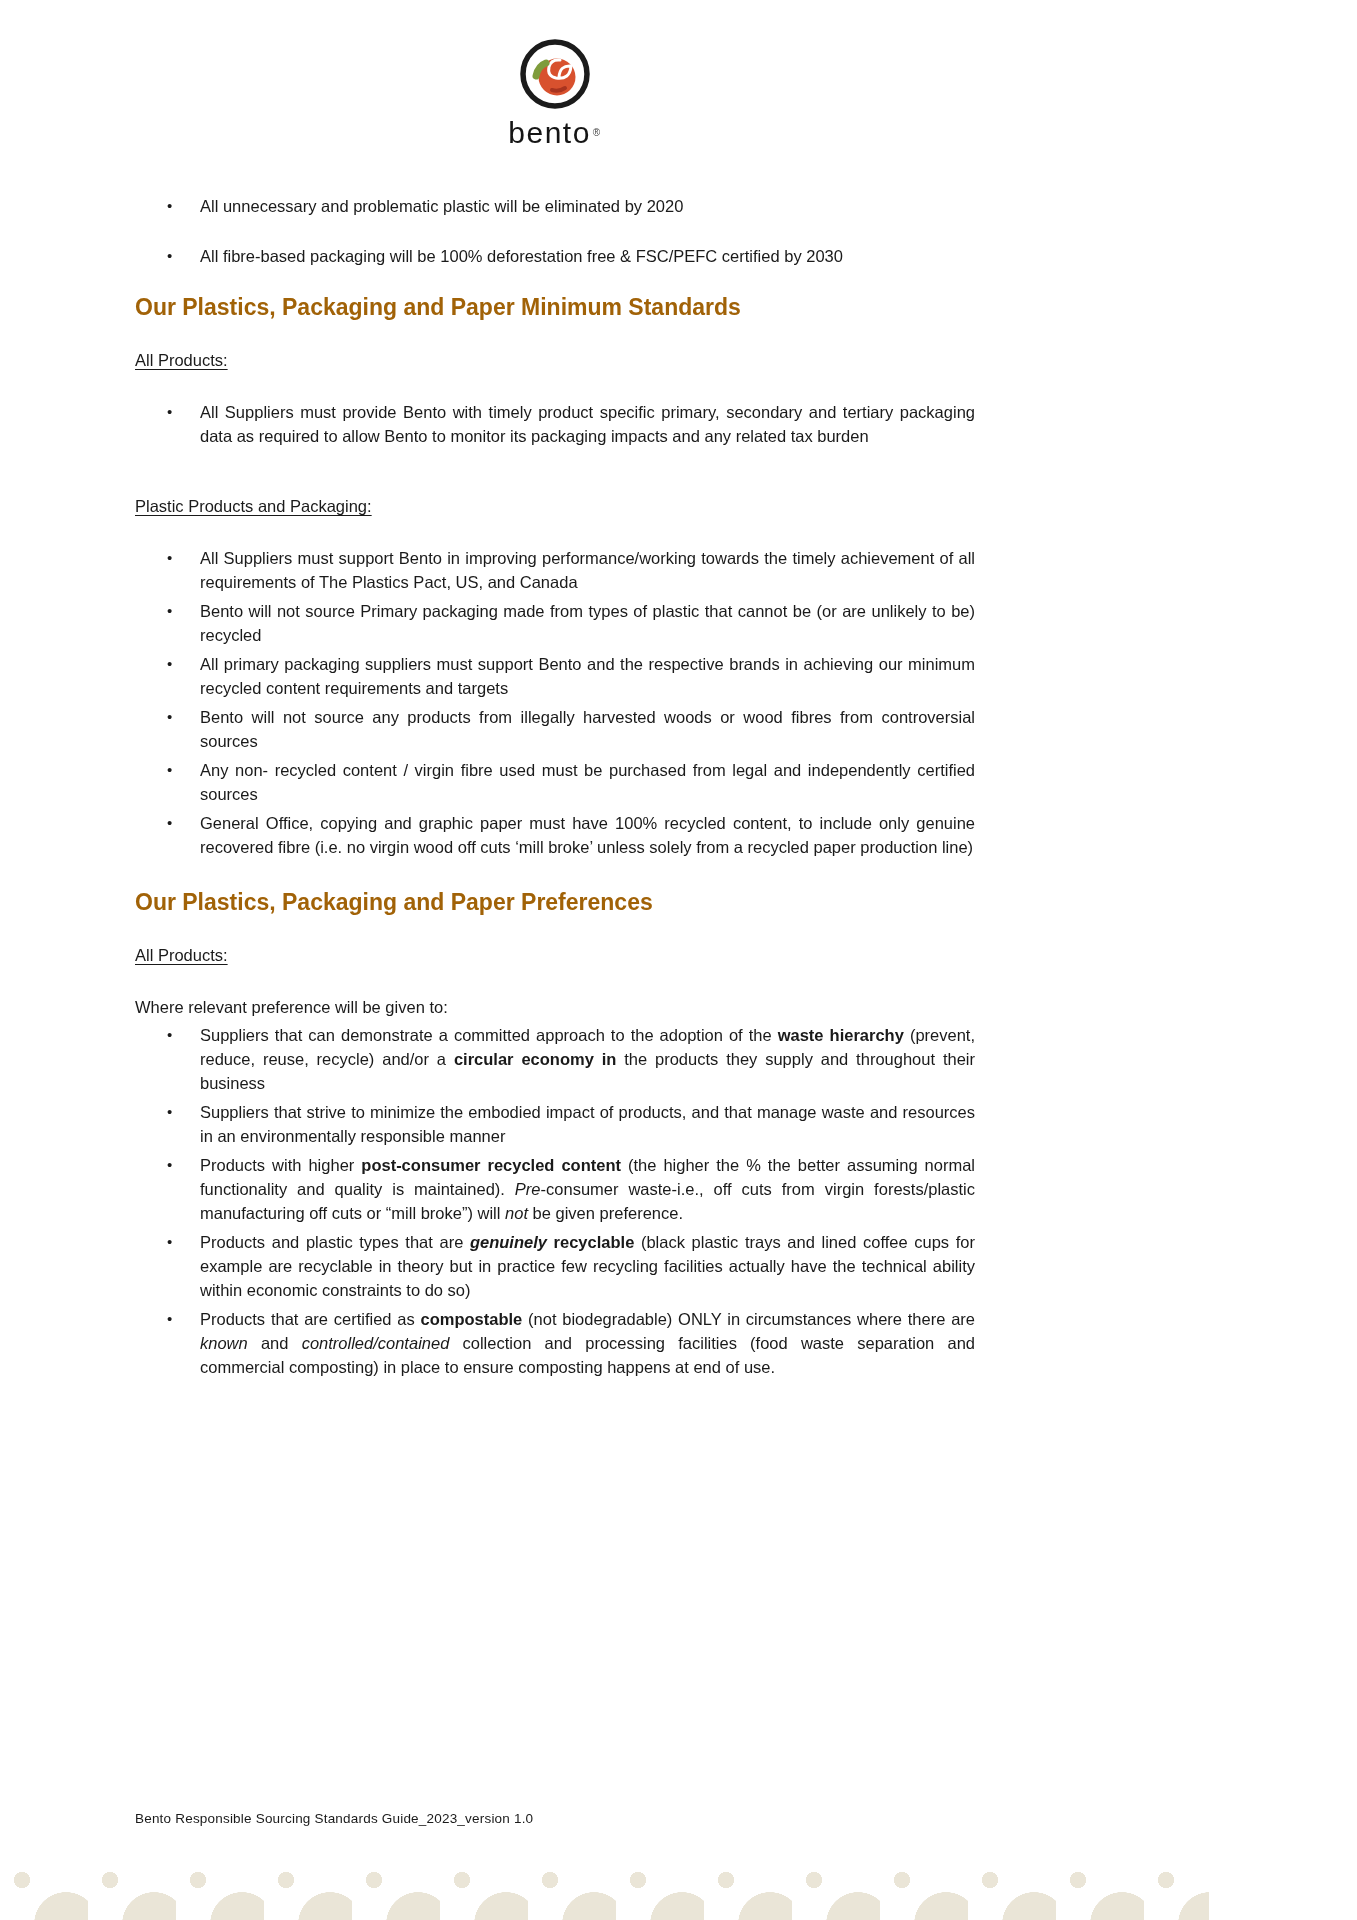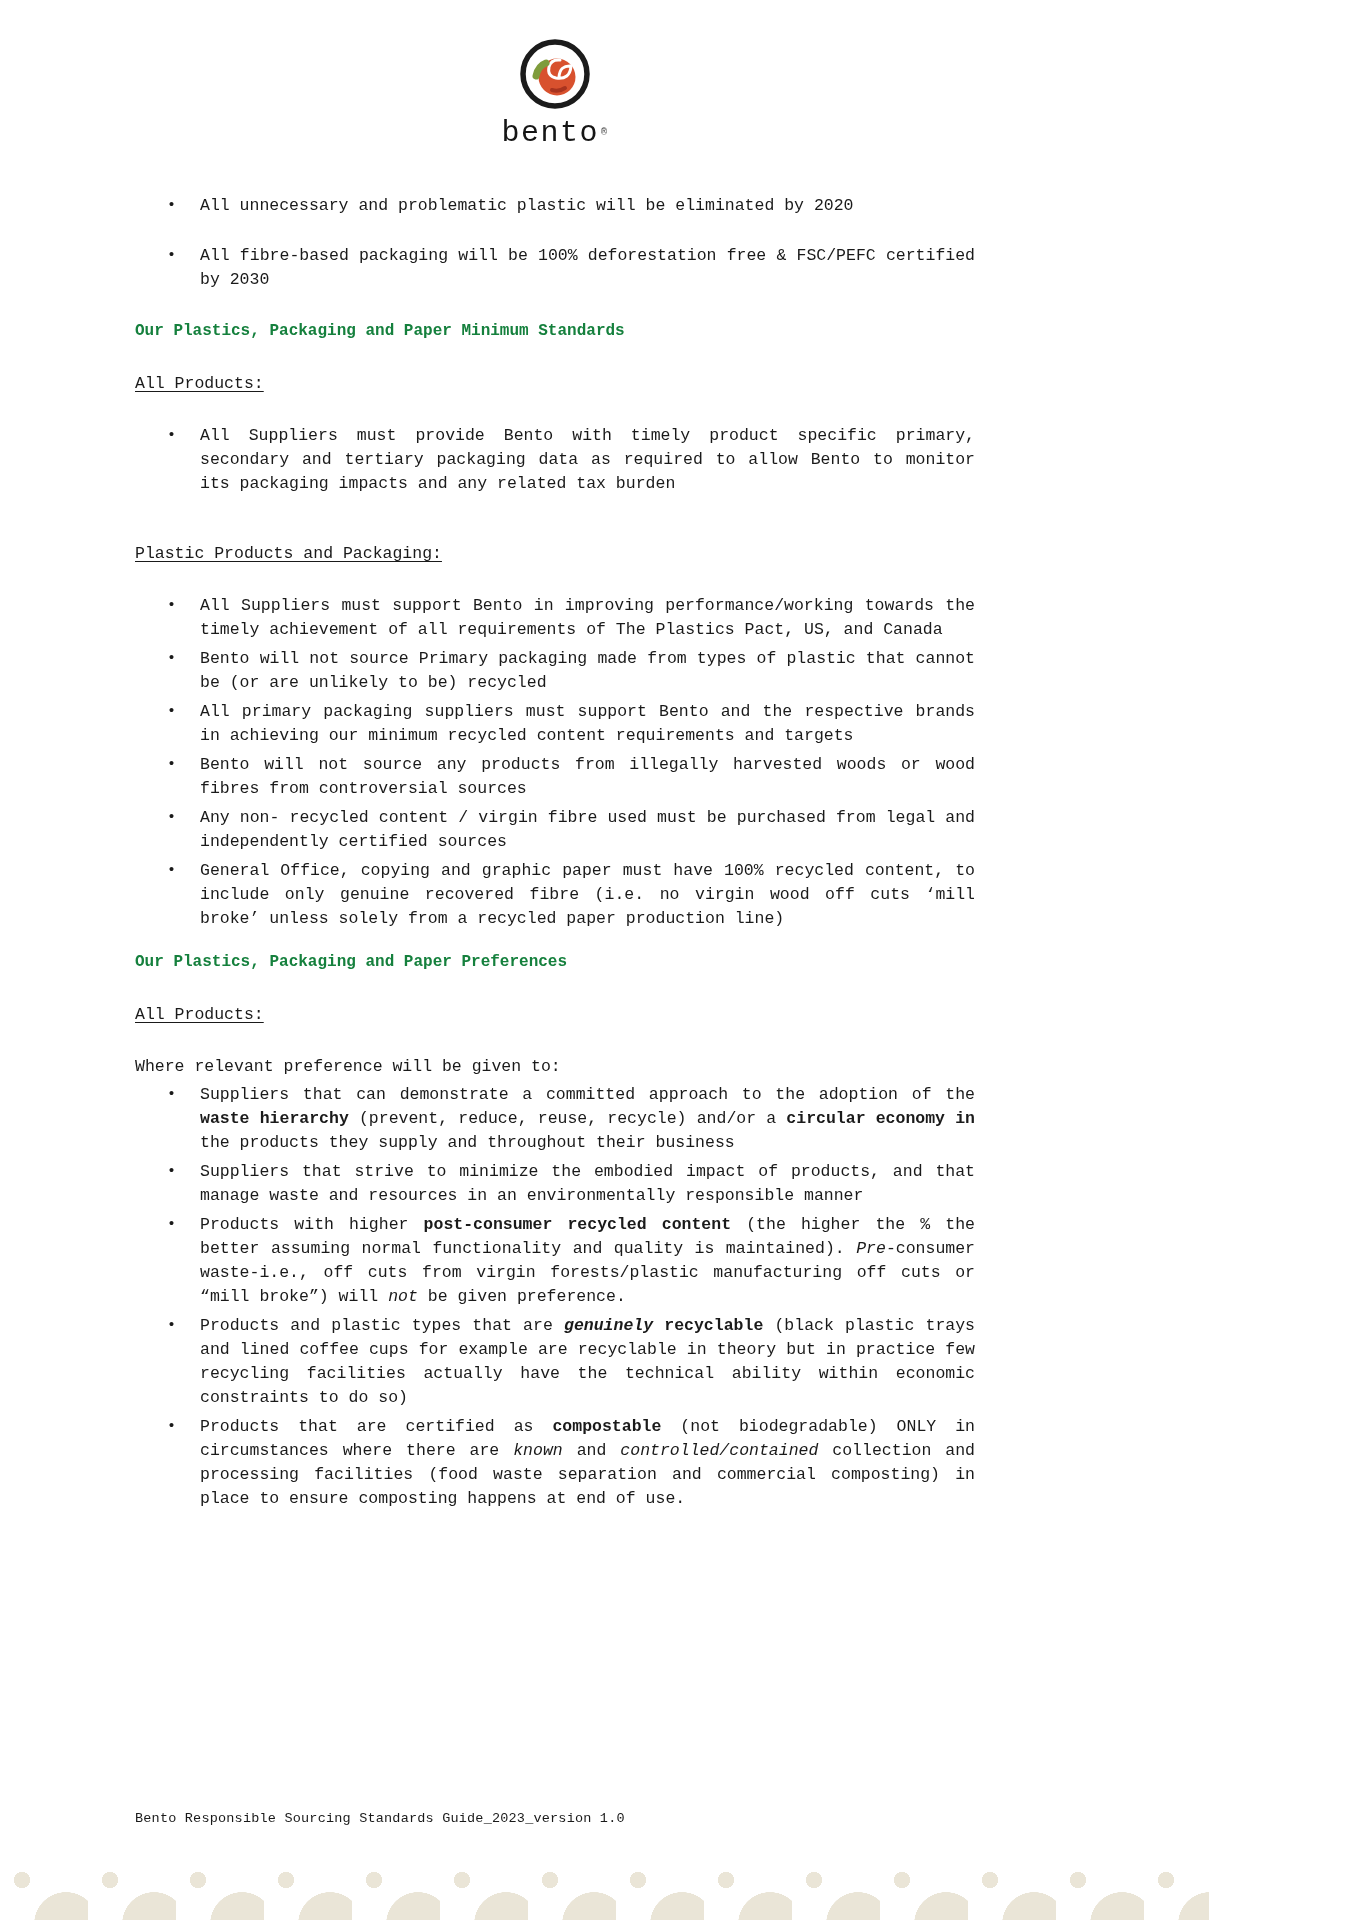--- a/index.html
+++ b/index.html
@@ -1,20 +1,20 @@
 <!DOCTYPE html>
 <html><head>
 <meta charset="utf-8">
 <style>
   html,body { margin:0; padding:0; background:#ffffff; }
   .page {
     position:relative;
     width:1209px; height:1920px;
     background:#ffffff;
-    font-family:Liberation Mono, monospace;
+    font-family:Liberation Sans, sans-serif;
     color:#1a1a1a;
     overflow:hidden;
   }
   
   .logo-block { padding-top:36px; text-align:center; width:840px; margin-left:135px; }
   .logo-block svg { display:block; margin:0 auto; }
   .brand {
     margin-top:2px;
     font-size:30px;
     letter-spacing:1.5px;
@@ -23,21 +23,21 @@
   }
   .rmark { font-size:10px; vertical-align:top; margin-left:2px; color:#444; }
   
   .content { width:840px; margin-left:135px; margin-top:44px; font-size:16.5px; line-height:24px; }
   .li { display:flex; }
   .li .dot { flex:0 0 65px; padding-left:32px; box-sizing:border-box; font-size:15px; }
   .li .li-text { flex:1; text-align:justify; }
   .intro .li { margin-bottom:26px; }
   .tight .li { margin-bottom:5px; }
   .h {
-    font-size:16px; font-weight:700; color:#15803d;
+    font-size:23px; font-weight:700; color:#a16207;
     margin:24px 0 28px 0; line-height:26px;
   }
   .sub {
     text-decoration:underline; text-underline-offset:3px;
     margin:0 0 28px 0;
   }
   .sub.mt { margin-top:46px; }
   .sub.flush { margin-bottom:4px; }
   .lead { margin:0 0 4px 0; }
   .gap-after-group { margin-bottom:10px; }
@@ -125,21 +125,21 @@
       <div class="li">
         <span class="dot">•</span>
         <div class="li-text">Any non- recycled content / virgin fibre used must be purchased from legal and independently certified sources</div>
       </div>
       <div class="li">
         <span class="dot">•</span>
         <div class="li-text">General Office, copying and graphic paper must have 100% recycled content, to include only genuine recovered fibre (i.e. no virgin wood off cuts ‘mill broke’ unless solely from a recycled paper production line)</div>
       </div>
     </div>
 
-    <h2 class="h" style="margin-top:18px">Our Plastics, Packaging and Paper Preferences</h2>
+    <h2 class="h" style="margin-top:30px">Our Plastics, Packaging and Paper Preferences</h2>
 
     <div class="sub">All Products:</div>
 
     <p class="lead">Where relevant preference will be given to:</p>
 
     <div class="tight">
       <div class="li">
         <span class="dot">•</span>
         <div class="li-text"><span>Suppliers that can demonstrate a committed approach to the adoption of the </span><span class="b">waste hierarchy</span><span> (prevent, reduce, reuse, recycle) and/or a </span><span class="b">circular economy in</span><span> the products they supply and throughout their business</span></div>
       </div>

